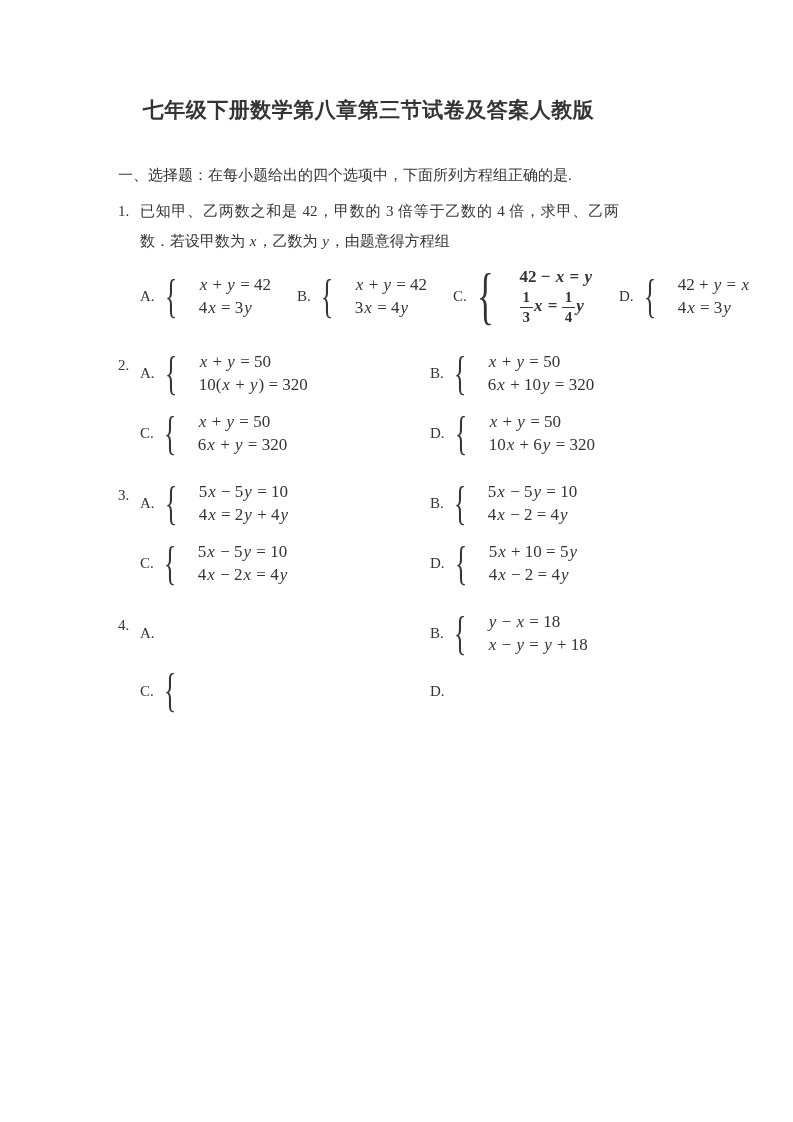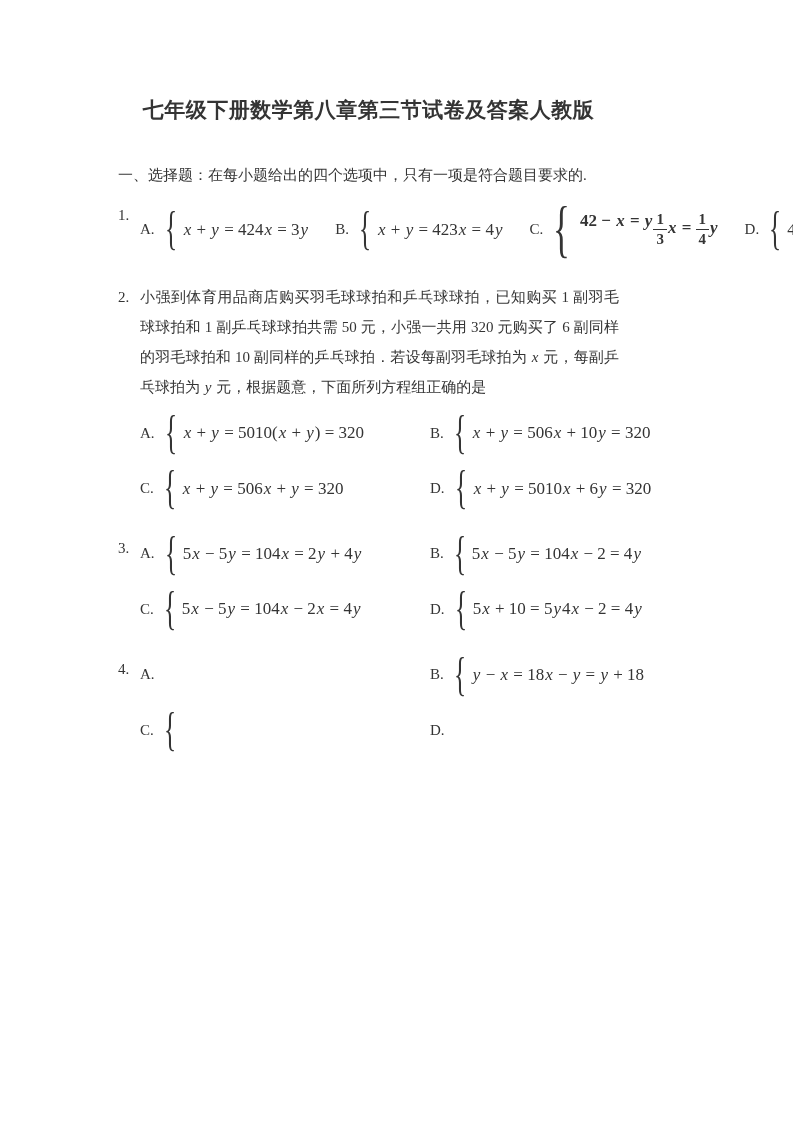--- a/index.html
+++ b/index.html
@@ -30,39 +30,40 @@
   .option { display: flex; align-items: center; white-space: nowrap; }
   .opt-label { margin-right: 10px; font-size: 15px; }
   .eq-system { display: inline-flex; align-items: center; }
   .eq-brace {
     display: inline-block; line-height: 0.9; font-weight: 300;
     font-size: 46px; font-family: "Liberation Serif", "DejaVu Serif", serif;
     transform: scaleX(0.55); transform-origin: left center; margin-right: -4px;
   }
   .eq-brace::before { content: "{"; }
   .eq-system.tall .eq-brace { font-size: 64px; }
-  .eq-lines { display: inline-flex; flex-direction: row; margin-left: 0; }
+  .eq-lines { display: inline-flex; flex-direction: column; margin-left: 16px; }
   .eq-line { font-size: 17px; line-height: 23px; white-space: nowrap; }
   .eq-system.tall .eq-line { line-height: normal; padding: 1px 0; font-weight: bold; }
   .frac {
     display: inline-flex; flex-direction: column; align-items: center;
     vertical-align: middle; line-height: 1.1; font-size: 0.88em; text-align: center;
   }
   .frac .fnum { display: block; border-bottom: 1px solid var(--text-color); padding: 0 3px 1px 3px; }
   .frac .fden { display: block; padding-top: 1px; }
 </style>
 </head>
 <body>
 
 <div class="page">
   <h1 class="title">七年级下册数学第八章第三节试卷及答案人教版</h1>
-  <div class="section-header">一、选择题：在每小题给出的四个选项中，只有一项是符合题目要求的.</div>
+  <div class="section-header">一、选择题：在每小题给出的四个选项中，下面所列方程组正确的是.</div>
   <div class="questions">
       <div class="question">
     <span class="q-number">1.</span>
+    <div class="q-text">已知甲、乙两数之和是 42，甲数的 3 倍等于乙数的 4 倍，求甲、乙两数．若设甲数为 <i>x</i>，乙数为 <i>y</i>，由题意得方程组</div>
     <div class="option-group layout-row">
           <div class="option">
     <span class="opt-label">A.</span>
     <span class="eq-system">
       <span class="eq-brace"></span>
       <span class="eq-lines">
                 <div class="eq-line"><i>x</i> + <i>y</i> = 42</div>
                 <div class="eq-line">4<i>x</i> = 3<i>y</i></div>
               </span>
     </span>
@@ -100,21 +101,20 @@
       <span class="eq-lines">
                 <div class="eq-line">42 + <i>y</i> = <i>x</i></div>
                 <div class="eq-line">4<i>x</i> = 3<i>y</i></div>
               </span>
     </span>
   </div>
         </div>
   </div>
       <div class="question">
     <span class="q-number">2.</span>
-    <div class="q-text">小强到体育用品商店购买羽毛球球拍和乒乓球球拍，已知购买 1 副羽毛球球拍和 1 副乒乓球球拍共需 50 元，小强一共用 320 元购买了 6 副同样的羽毛球拍和 10 副同样的乒乓球拍．若设每副羽毛球拍为 <i>x</i> 元，每副乒乓球拍为 <i>y</i> 元，根据题意，下面所列方程组正确的是</div>
     <div class="option-group layout-grid">
           <div class="option">
     <span class="opt-label">A.</span>
     <span class="eq-system">
       <span class="eq-brace"></span>
       <span class="eq-lines">
                 <div class="eq-line"><i>x</i> + <i>y</i> = 50</div>
                 <div class="eq-line">10(<i>x</i> + <i>y</i>) = 320</div>
               </span>
     </span>

